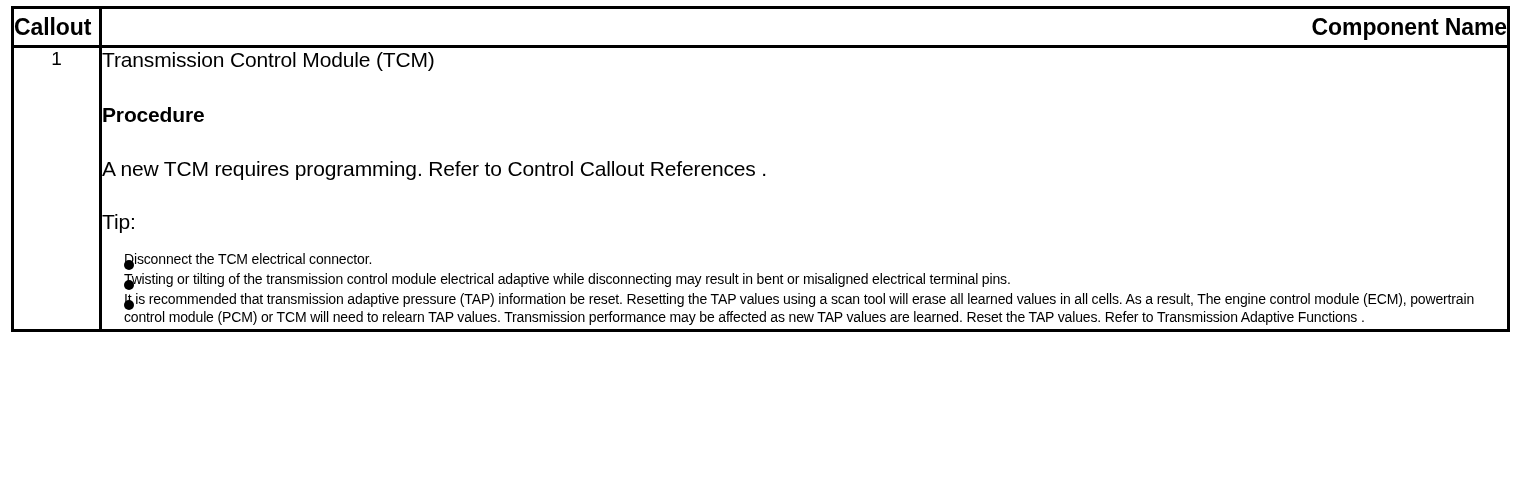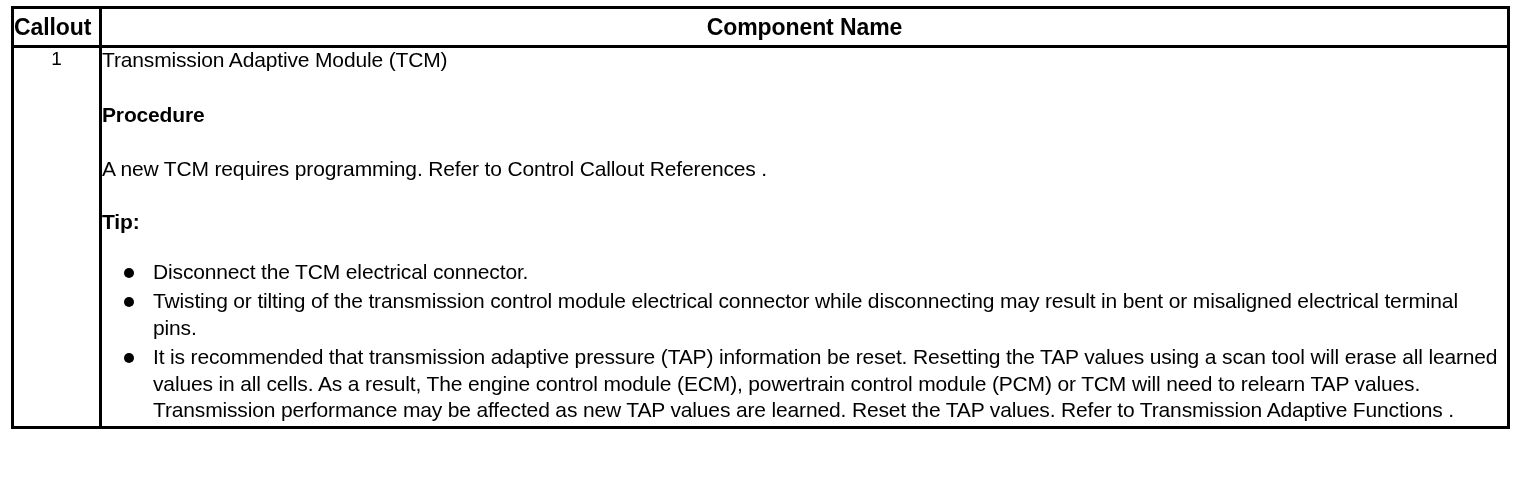--- a/index.html
+++ b/index.html
@@ -51,21 +51,21 @@
     font-weight: bold;
     letter-spacing: -0.1px;
     vertical-align: middle;
     line-height: 36px;
   }
   th.hdr-callout {
     text-align: left;
     padding-left: 6px;
   }
   th.hdr-name {
-    text-align: center;
+    text-align: right;
   }
 
   
   td.cell-callout {
     text-align: center;
     vertical-align: middle;
     font-size: 19px;
     font-weight: normal;
     line-height: 1.2;
   }
@@ -77,31 +77,31 @@
   .para {
     font-size: 21px;
     line-height: 1.18;
     margin: 0 0 0 0;
     padding: 0;
     letter-spacing: -0.15px;
   }
   .para.title       { margin-bottom: 30px; }
   .para.heading     { font-weight: bold; margin-bottom: 29px; margin-top: 15px; }
   .para.body-text   { margin-bottom: 29px; }
-  .para.tip-heading { font-weight: bold; margin-bottom: 24px; }
+  .para.tip-heading { font-weight: normal; margin-bottom: 16px; }
 
   ul.tip-list {
     list-style: none;
     margin: 0;
     padding: 0;
   }
   ul.tip-list > li {
     position: relative;
-    padding-left: 51px;
-    font-size: 21px;
+    padding-left: 22px;
+    font-size: 14px;
     line-height: 1.28;
     letter-spacing: -0.15px;
     margin-bottom: 2px;
   }
   ul.tip-list > li .bullet-dot {
     position: absolute;
     left: 22px;
     top: 9px;
     width: 10px;
     height: 10px;
@@ -128,36 +128,36 @@
       </tr>
     </thead>
 
     <tbody>
       <tr>
 
         <td class="cell-callout">1</td>
 
         <td class="cell-body">
 
-          <p class="para title">Transmission Adaptive Module (TCM)</p>
+          <p class="para title">Transmission Control Module (TCM)</p>
 
           <p class="para heading">Procedure</p>
 
           <p class="para body-text">A new TCM requires programming. Refer to Control Callout References .</p>
 
           <p class="para tip-heading">Tip:</p>
 
           <ul class="tip-list">
             <li>
               <span class="bullet-dot"></span>
               <span>Disconnect the TCM electrical connector.</span>
             </li>
             <li>
               <span class="bullet-dot"></span>
-              <span>Twisting or tilting of the transmission control module electrical connector while disconnecting may result in bent or misaligned electrical terminal pins.</span>
+              <span>Twisting or tilting of the transmission control module electrical adaptive while disconnecting may result in bent or misaligned electrical terminal pins.</span>
             </li>
             <li>
               <span class="bullet-dot"></span>
               <span>It is recommended that transmission adaptive pressure (TAP) information be reset. Resetting the TAP values using a scan tool will erase all learned values in all cells. As a result, The engine control module (ECM), powertrain control module (PCM) or TCM will need to relearn TAP values. Transmission performance may be affected as new TAP values are learned. Reset the TAP values. Refer to Transmission Adaptive Functions .</span>
             </li>
           </ul>
 
         </td>
       </tr>
     </tbody>

